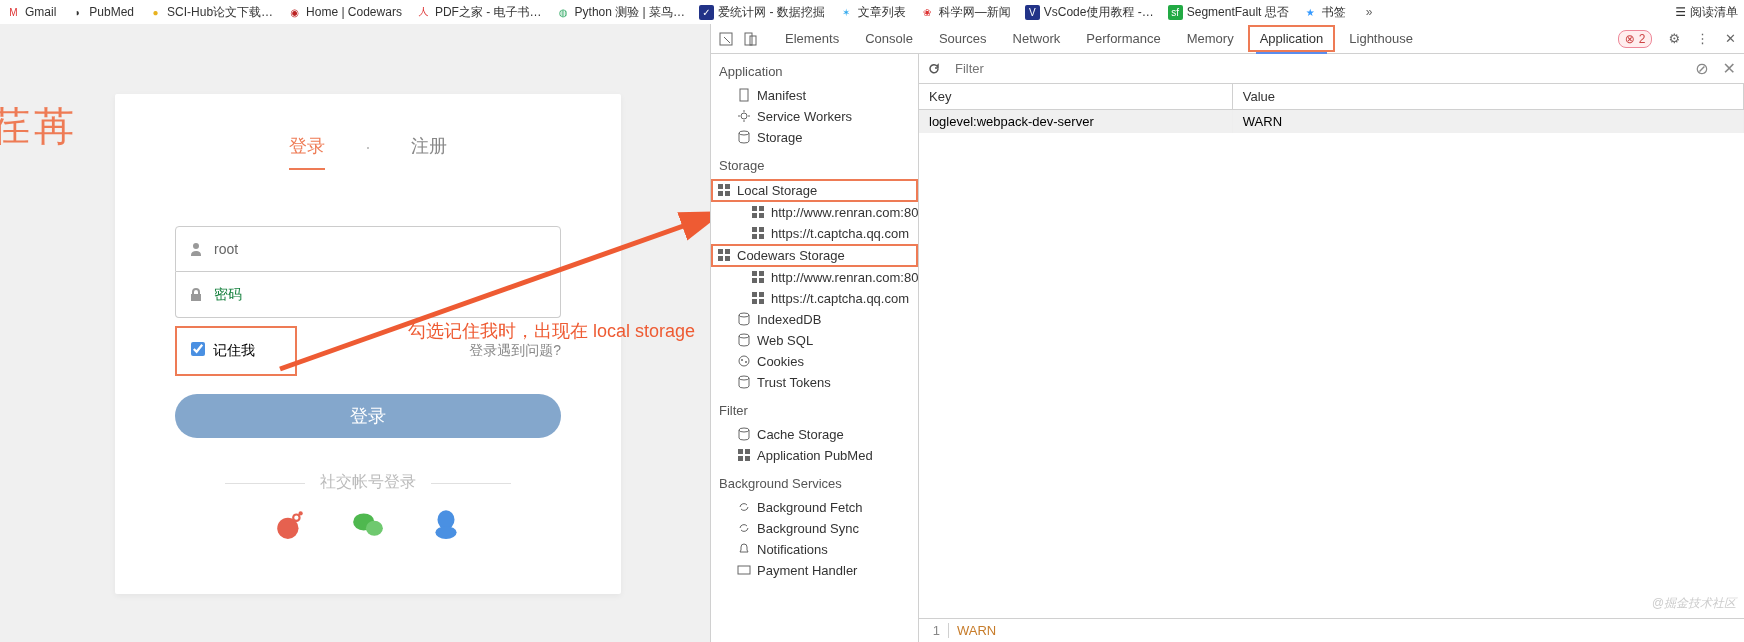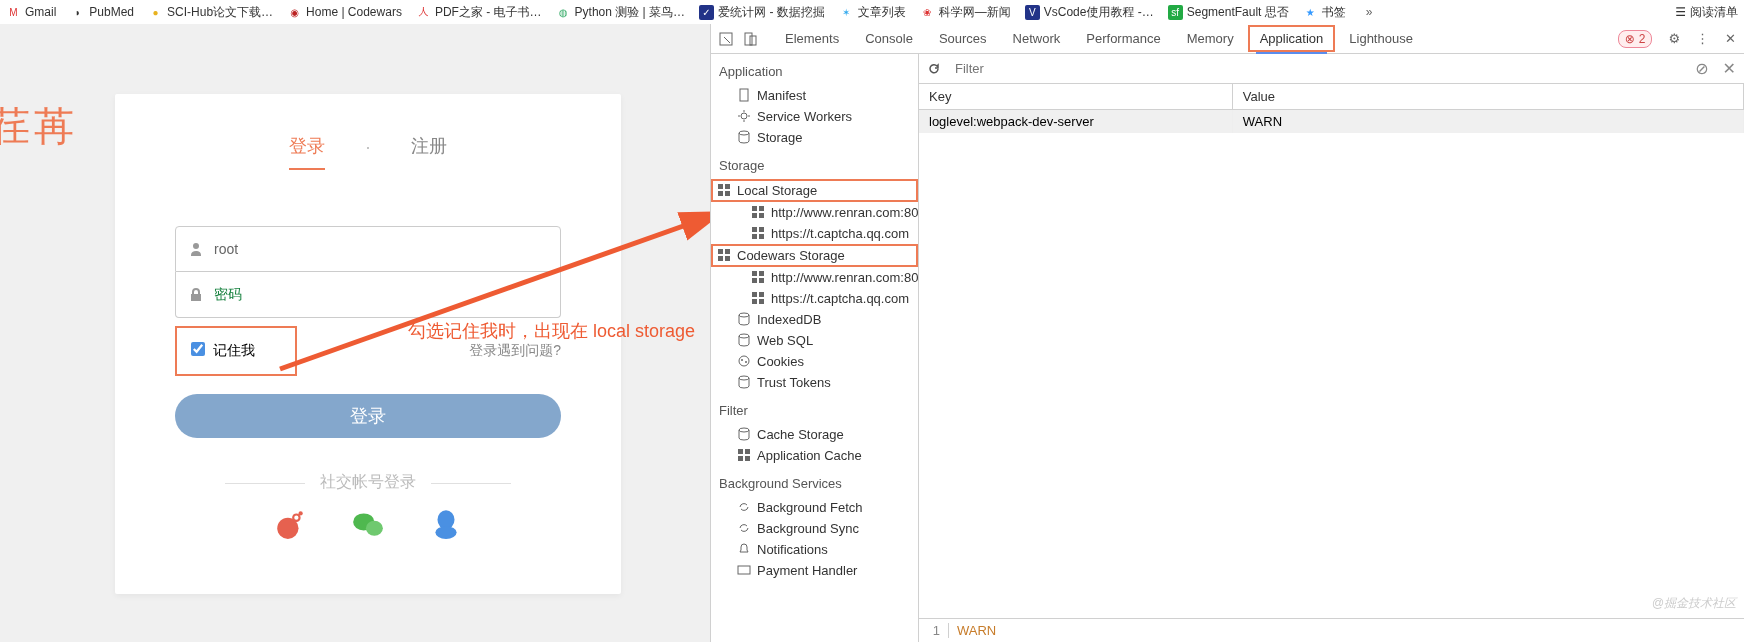--- a/index.html
+++ b/index.html
@@ -341,21 +341,21 @@
           </svg>
           <span>Cache Storage</span>
         </div>
       <div class="dt-tree-item">
           <svg class="ti-icon" viewBox="0 0 14 14">
             <rect x="1" y="1" width="5" height="5" fill="currentColor"></rect>
             <rect x="8" y="1" width="5" height="5" fill="currentColor"></rect>
             <rect x="1" y="8" width="5" height="5" fill="currentColor"></rect>
             <rect x="8" y="8" width="5" height="5" fill="currentColor"></rect>
           </svg>
-          <span>Application Cache</span>
+          <span>Application PubMed</span>
         </div>
 
       <div class="dt-section-hdr">Background Services</div>
       <div class="dt-tree-item">
           <svg class="ti-icon" viewBox="0 0 14 14">
             <path d="M3 7a4 4 0 017-2M11 7a4 4 0 01-7 2" fill="none" stroke="currentColor"></path>
           </svg>
           <span>Background Fetch</span>
         </div>
       <div class="dt-tree-item">

